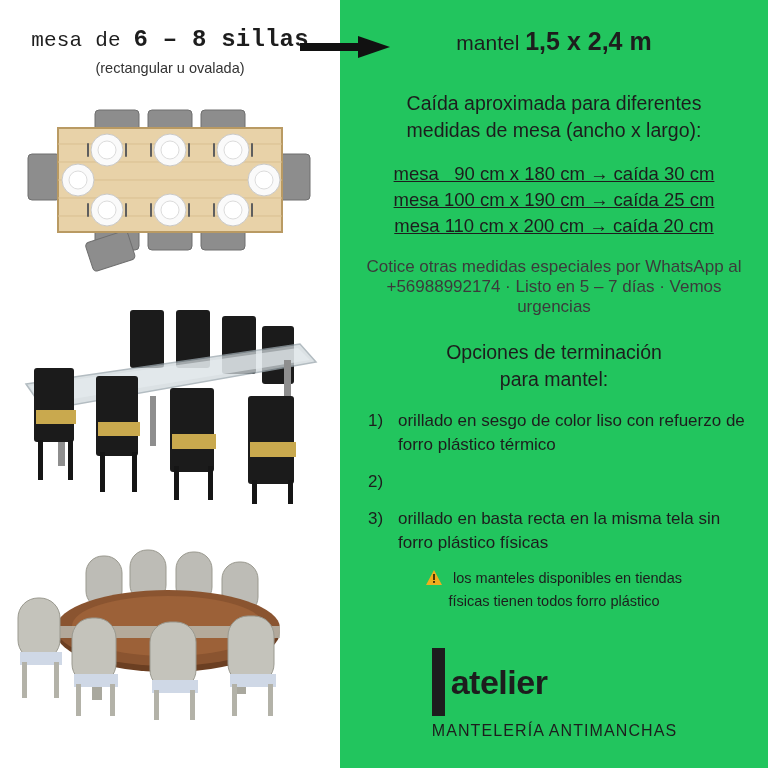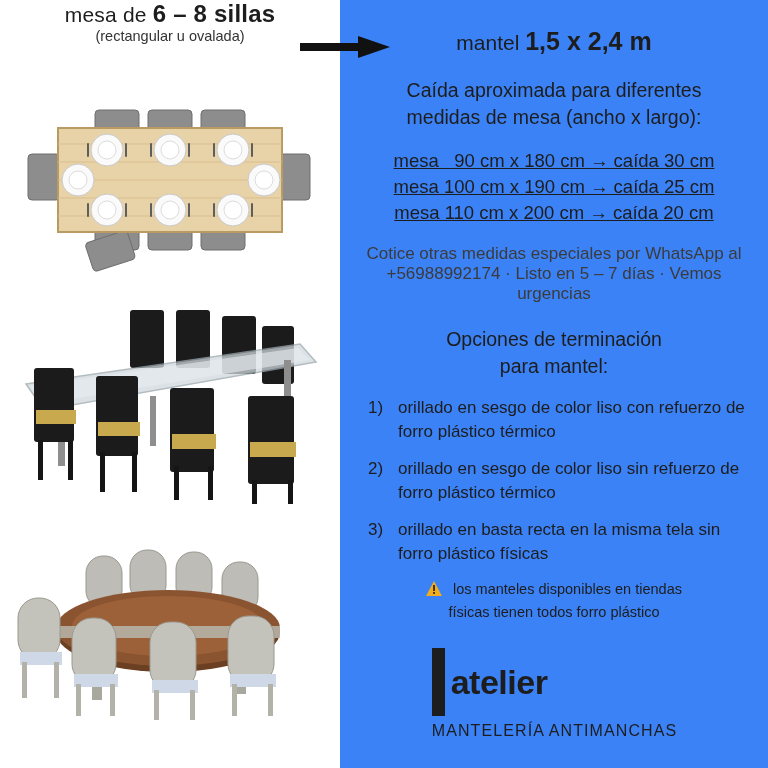--- a/index.html
+++ b/index.html
@@ -22,33 +22,35 @@
   
   .left {
     position: relative;
     width: 340px;
     height: 768px;
     background: #ffffff;
     flex: 0 0 340px;
   }
   .left-title {
     text-align: center;
+    padding-top: 26px;
     font-size: 21px;
     color: #1d1d1d;
     letter-spacing: .2px;
+    font-family: Liberation Mono, monospace;
   }
   .left-title .strong {
     font-weight: bold;
     font-size: 24px;
   }
   .left-sub {
     text-align: center;
     font-size: 14.5px;
     color: #333;
-    margin-top: 0;
+    margin-top: 7px;
   }
   .arrow {
     position: absolute;
     top: 36px;
     left: 300px;
     width: 90px;
     height: 22px;
     z-index: 6;
   }
   
@@ -59,41 +61,41 @@
   }
   .illus-1 { top: 92px;  height: 180px; }
   .illus-2 { top: 292px; height: 215px; }
   .illus-3 { top: 540px; height: 200px; }
 
   
   .right {
     position: relative;
     width: 428px;
     height: 768px;
-    background: #3b82f6;
+    background: #22c55e;
     flex: 0 0 428px;
     padding: 0 16px;
     box-sizing: border-box;
   }
   .r-title {
     text-align: center;
     padding-top: 27px;
     font-size: 21px;
     color: #1d1d1d;
   }
   .r-title .strong {
     font-weight: bold;
     font-size: 25px;
   }
   .r-h2 {
     text-align: center;
     font-size: 19.5px;
     color: #1d1d1d;
     line-height: 27px;
-    margin-top: 21px;
+    margin-top: 34px;
   }
   .r-rows {
     margin-top: 17px;
     text-align: center;
     font-size: 18.5px;
     color: #1d1d1d;
     line-height: 26px;
   }
   .r-rows .row {
     white-space: pre;
@@ -376,21 +378,20 @@
     <div class="r-h3" style="white-space:pre-line;">Opciones de terminación
 para mantel:</div>
 
     <div class="opts">
       <div class="opt">
         <div class="num">1)</div>
         <div class="txt">orillado en sesgo de color liso con refuerzo de forro plástico térmico</div>
       </div>
       <div class="opt">
         <div class="num">2)</div>
-        <div class="txt">orillado en sesgo de color liso sin refuerzo de forro plástico térmico</div>
       </div>
       <div class="opt">
         <div class="num">3)</div>
         <div class="txt">orillado en basta recta en la misma tela sin forro plástico físicas</div>
       </div>
     </div>
 
     <div class="warn">
       <span class="wicon">
         <svg width="16" height="15" viewBox="0 0 16 15">

